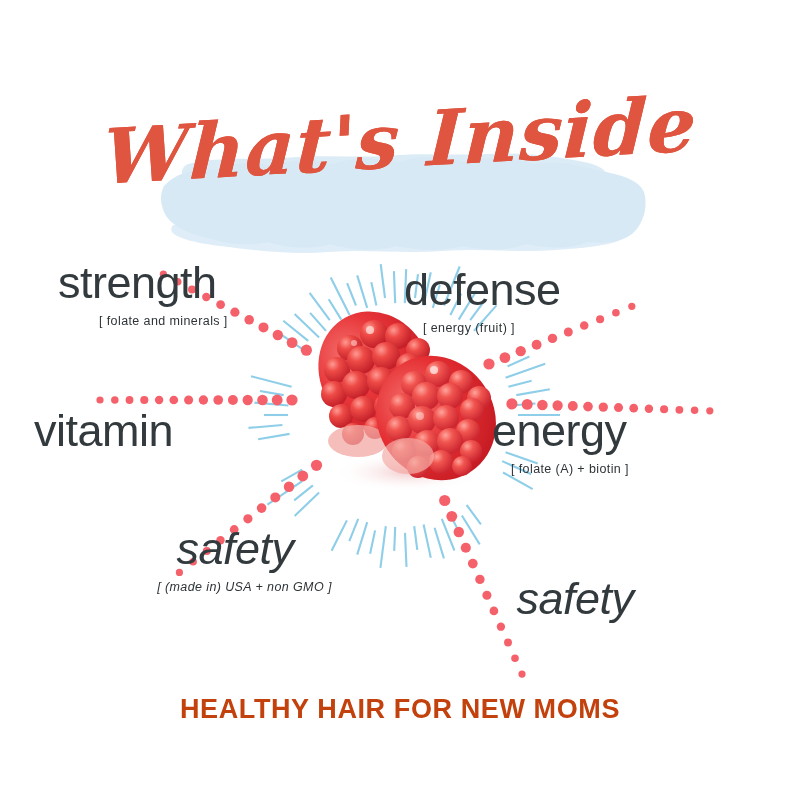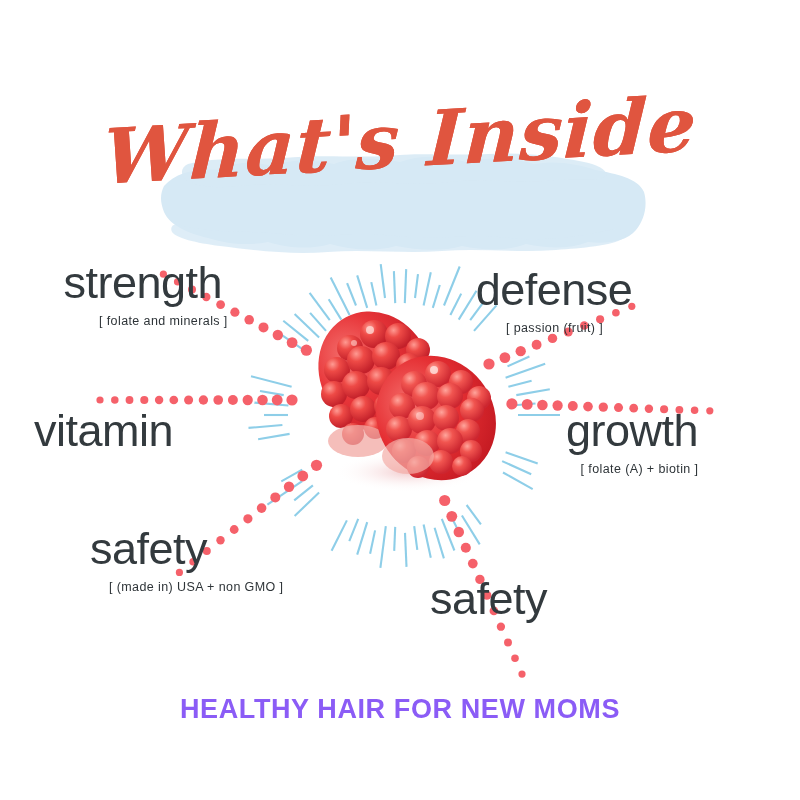--- a/index.html
+++ b/index.html
@@ -50,22 +50,22 @@
     font-family:"Liberation Sans", sans-serif;
     font-weight:400;
     font-size:12.5px;
     line-height:18px;
     color:#2E3438;
     letter-spacing:0.4px;
     white-space:nowrap;
     margin-top:4px;
     margin-left:19px;
   }
-  .al-left  .main,.al-left  .sub{text-align:center;}
-  .al-center .main,.al-center .sub{}
+  .al-left  .main,.al-left  .sub{text-align:left;}
+  .al-center .main,.al-center .sub{text-align:center;font-style:italic;}
 
   #label-strength{left:58px;top:258px;}
   #label-strength .sub{padding-left:22px;}
 
   #label-flavor{left:404px;top:265px;width:300px;}
   #label-flavor .sub{padding-right:18px;}
 
   #label-defense{left:34px;top:406px;}
   #label-defense .sub{padding-left:18px;}
 
@@ -79,21 +79,21 @@
   
   #footer{
     position:absolute;left:0;top:694px;width:800px;
     text-align:center;
   }
   #footer span{
     font-family:"Liberation Sans", sans-serif;
     font-weight:700;
     font-size:27px;
     letter-spacing:0.6px;
-    color:#8b5cf6;
+    color:#c2410c;
     white-space:nowrap;
   }
 </style>
 </head>
 <body>
 
 <div id="canvas">
 
   <div id="title-block">
     <svg id="brush" viewBox="0 0 492 104">
@@ -338,29 +338,29 @@
       </g>
   </svg>
 
   <div class="label al-left" id="label-strength">
     <div class="main">strength</div>
     <div class="sub">[ folate and minerals ]</div>
   </div>
 
   <div class="label al-left" id="label-flavor">
     <div class="main">defense</div>
-    <div class="sub">[ passion (fruit) ]</div>
+    <div class="sub">[ energy (fruit) ]</div>
   </div>
 
   <div class="label al-left" id="label-defense">
     <div class="main">vitamin</div>
   </div>
 
   <div class="label al-left" id="label-growth">
-    <div class="main">growth</div>
+    <div class="main">energy</div>
     <div class="sub">[ folate (A) + biotin ]</div>
   </div>
 
   <div class="label al-center" id="label-safety">
     <div class="main">safety</div>
     <div class="sub">[ (made in) USA + non GMO ]</div>
   </div>
 
   <div class="label al-center" id="label-energy">
     <div class="main">safety</div>

